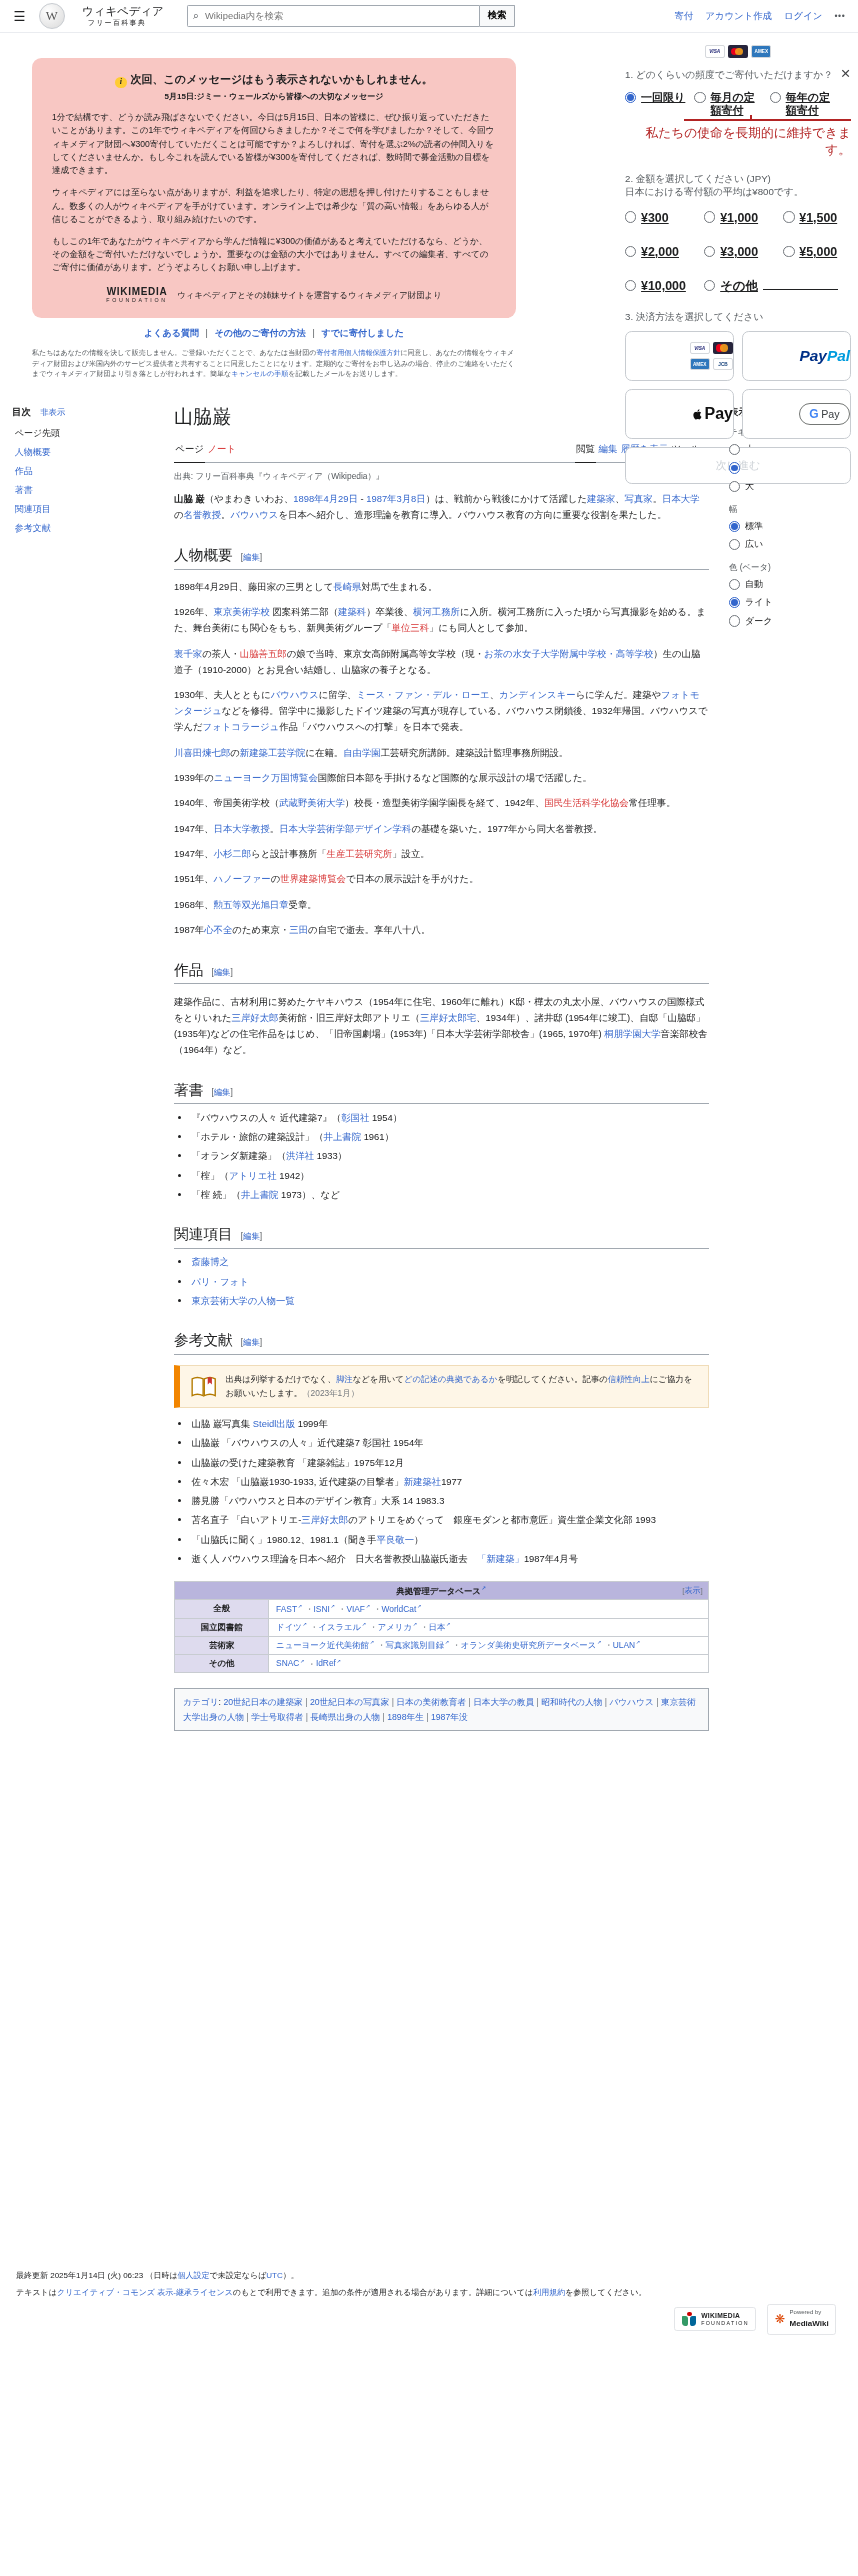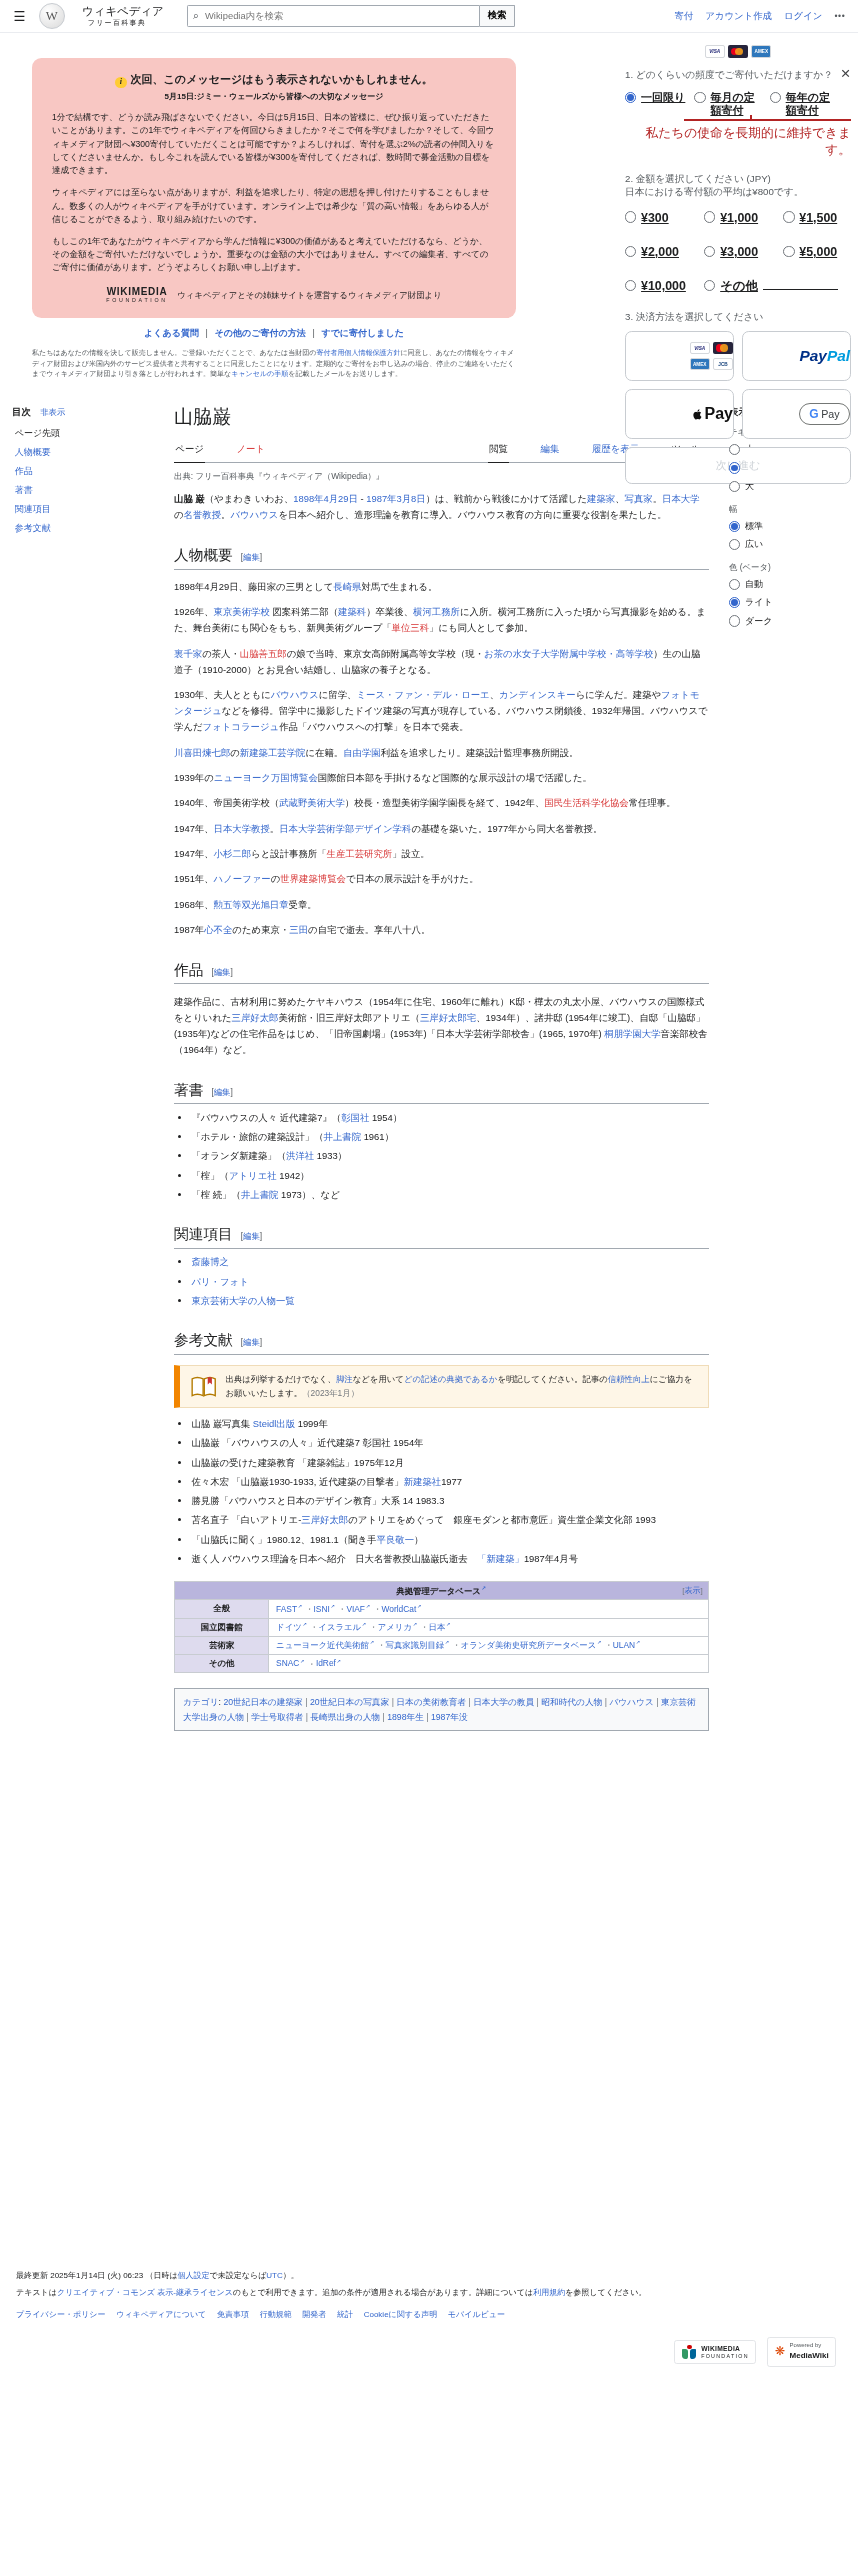--- a/index.html
+++ b/index.html
@@ -89,21 +89,21 @@
   .toc ul{list-style:none;margin:0;padding:0;}
   .toc li{margin:6px 0;color:#3366cc;cursor:pointer;padding-left:2.7px;}
   .toc li.active{color:#202122;}
   .h1-row{display:flex;justify-content:space-between;align-items:center;}
   h1.title{font-size:19px;font-weight:400;margin:0;line-height:1.2;}
   .lang-btn{display:flex;align-items:center;gap:4px;color:#3366cc;font-size:9px;cursor:pointer;font-weight:bold;}
   .langicon{color:#54595d;font-weight:normal;font-size:9.4px;}
   .langicon .la{font-size:6.7px;vertical-align:super;}
   .caret{color:#54595d;font-size:6.7px;font-weight:normal;}
   .tabs-row{display:flex;justify-content:space-between;border-bottom:0.7px solid #a2a9b1;margin-top:10.7px;font-size:9.4px;}
-  .tabset{display:flex;gap:30px;}
+  .tabset{display:flex;gap:1px;}
   .tab{padding:4px 1.3px 5.3px;cursor:pointer;color:#3366cc;}
   .tab.on{color:#202122;border-bottom:1.3px solid #202122;margin-bottom:-0.7px;}
   .tab.red{color:#d73333;}
   .tab.plain{color:#202122;}
   .site-sub{font-size:8.4px;color:#54595d;margin:8px 0 2.7px;}
   .main p{font-size:9.4px;line-height:1.7;margin:9.4px 0;}
   .main h2{font-size:14.7px;font-weight:400;border-bottom:0.7px solid #a2a9b1;padding-bottom:3.3px;margin:23px 0 6.7px;display:flex;align-items:baseline;gap:8px;}
   .editlink{font-size:8.4px;color:#54595d;}
   ul.alist{margin:6.7px 0;padding-left:17.4px;}
   ul.alist li{font-size:9.4px;line-height:1.55;margin:4.7px 0;}
@@ -332,21 +332,21 @@
 
     <h2>
       <span>人物概要</span>
       <span class="editlink"><span>[</span><span class="l">編集</span><span>]</span></span>
     </h2>
     <div>
         <p><span>1898年4月29日、藤田家の三男として</span><span class="l">長崎県</span><span>対馬で生まれる。</span></p>
         <p><span>1926年、</span><span class="l">東京美術学校</span><span> 図案科第二部（</span><span class="l">建築科</span><span>）卒業後、</span><span class="l">横河工務所</span><span>に入所。横河工務所に入った頃から写真撮影を始める。また、舞台美術にも関心をもち、新興美術グループ「</span><span class="r">単位三科</span><span>」にも同人として参加。</span></p>
         <p><span class="l">裏千家</span><span>の茶人・</span><span class="r">山脇善五郎</span><span>の娘で当時、東京女高師附属高等女学校（現・</span><span class="l">お茶の水女子大学附属中学校・高等学校</span><span>）生の山脇道子（1910-2000）とお見合い結婚し、山脇家の養子となる。</span></p>
         <p><span>1930年、夫人とともに</span><span class="l">バウハウス</span><span>に留学、</span><span class="l">ミース・ファン・デル・ローエ</span><span>、</span><span class="l">カンディンスキー</span><span>らに学んだ。建築や</span><span class="l">フォトモンタージュ</span><span>などを修得。留学中に撮影したドイツ建築の写真が現存している。バウハウス閉鎖後、1932年帰国。バウハウスで学んだ</span><span class="l">フォトコラージュ</span><span>作品「バウハウスへの打撃」を日本で発表。</span></p>
-        <p><span class="l">川喜田煉七郎</span><span>の</span><span class="l">新建築工芸学院</span><span>に在籍。</span><span class="l">自由学園</span><span>利益を追求したり。建築設計監理事務所開設。</span></p>
+        <p><span class="l">川喜田煉七郎</span><span>の</span><span class="l">新建築工芸学院</span><span>に在籍。</span><span class="l">自由学園</span><span>工芸研究所講師。建築設計監理事務所開設。</span></p>
         <p><span>1939年の</span><span class="l">ニューヨーク万国博覧会</span><span>国際館日本部を手掛けるなど国際的な展示設計の場で活躍した。</span></p>
         <p><span>1940年、帝国美術学校（</span><span class="l">武蔵野美術大学</span><span>）校長・造型美術学園学園長を経て、1942年、</span><span class="r">国民生活科学化協会</span><span>常任理事。</span></p>
         <p><span>1947年、</span><span class="l">日本大学教授</span><span>。</span><span class="l">日本大学芸術学部デザイン学科</span><span>の基礎を築いた。1977年から同大名誉教授。</span></p>
         <p><span>1947年、</span><span class="l">小杉二郎</span><span>らと設計事務所「</span><span class="r">生産工芸研究所</span><span>」設立。</span></p>
         <p><span>1951年、</span><span class="l">ハノーファー</span><span>の</span><span class="r">世界建築博覧会</span><span>で日本の展示設計を手がけた。</span></p>
         <p><span>1968年、</span><span class="l">勲五等双光旭日章</span><span>受章。</span></p>
         <p><span>1987年</span><span class="l">心不全</span><span>のため東京・</span><span class="l">三田</span><span>の自宅で逝去。享年八十八。</span></p>
       </div>
 
     <h2>
@@ -471,30 +471,20 @@
         <span>ダーク</span>
       </div>
   </aside>
 </div>
 
 <div class="bottom-spacer"></div>
 
 <footer class="site-footer">
   <div class="f-row"><span>最終更新 2025年1月14日 (火) 06:23 （日時は</span><span class="l">個人設定</span><span>で未設定ならば</span><span class="l">UTC</span><span>）。</span></div>
   <div class="f-row"><span>テキストは</span><span class="l">クリエイティブ・コモンズ 表示-継承ライセンス</span><span>のもとで利用できます。追加の条件が適用される場合があります。詳細については</span><span class="l">利用規約</span><span>を参照してください。</span></div>
-  <div class="f-links">
-    <span>プライバシー・ポリシー</span>
-    <span>ウィキペディアについて</span>
-    <span>免責事項</span>
-    <span>行動規範</span>
-    <span>開発者</span>
-    <span>統計</span>
-    <span>Cookieに関する声明</span>
-    <span>モバイルビュー</span>
-  </div>
   <div class="badges">
     <span class="badge">
       <span class="wm-mark">
           <i class="red"></i>
           <i class="grn"></i>
           <i class="blu"></i>
         </span>
       <span class="bt1"><span>WIKIMEDIA</span><span class="bt2">FOUNDATION</span></span>
     </span>
     <span class="badge">

